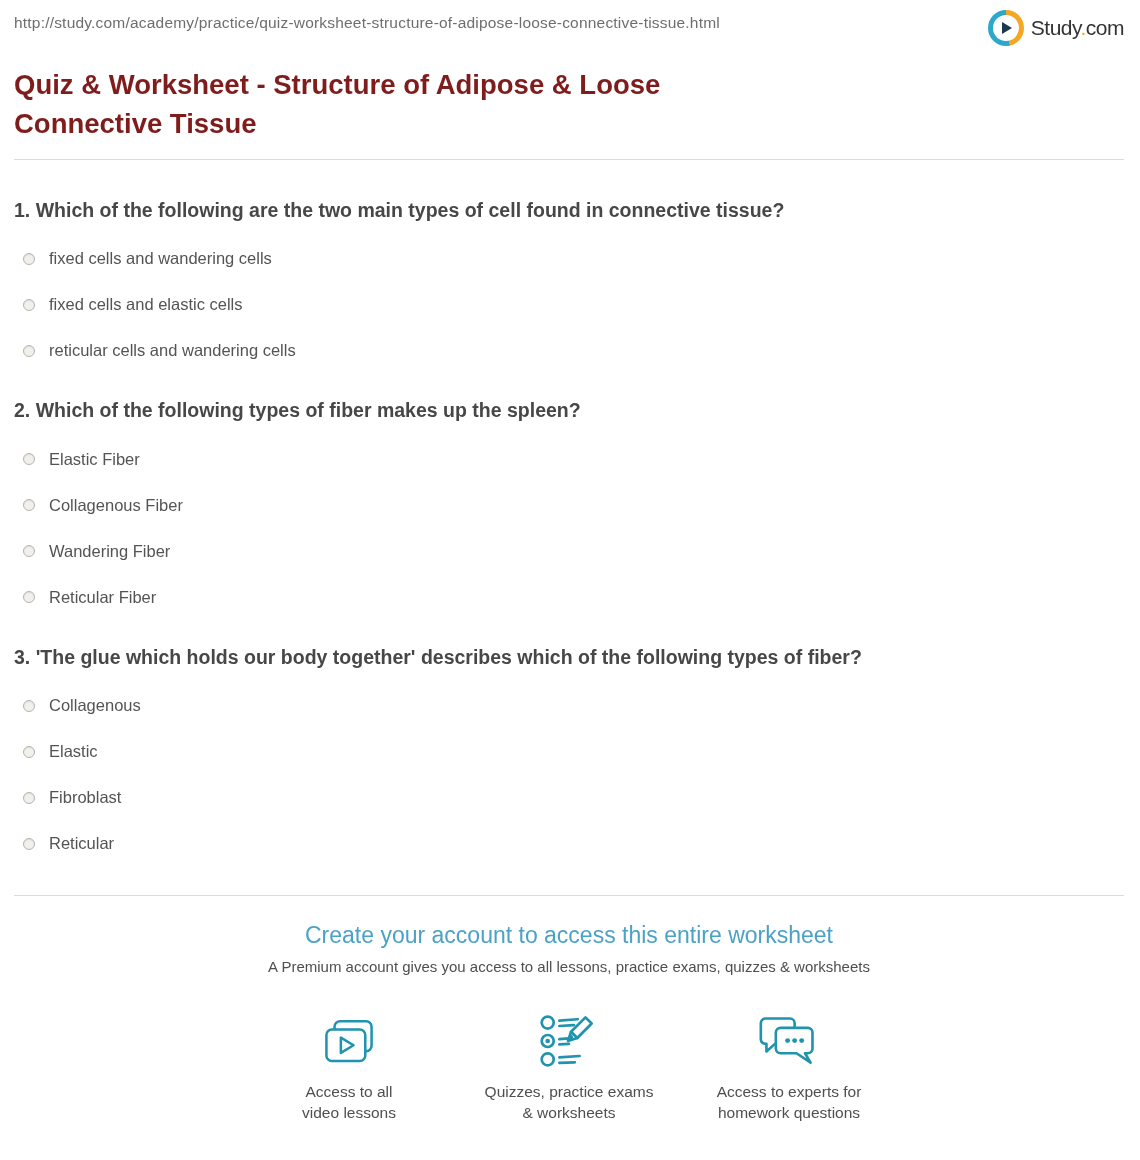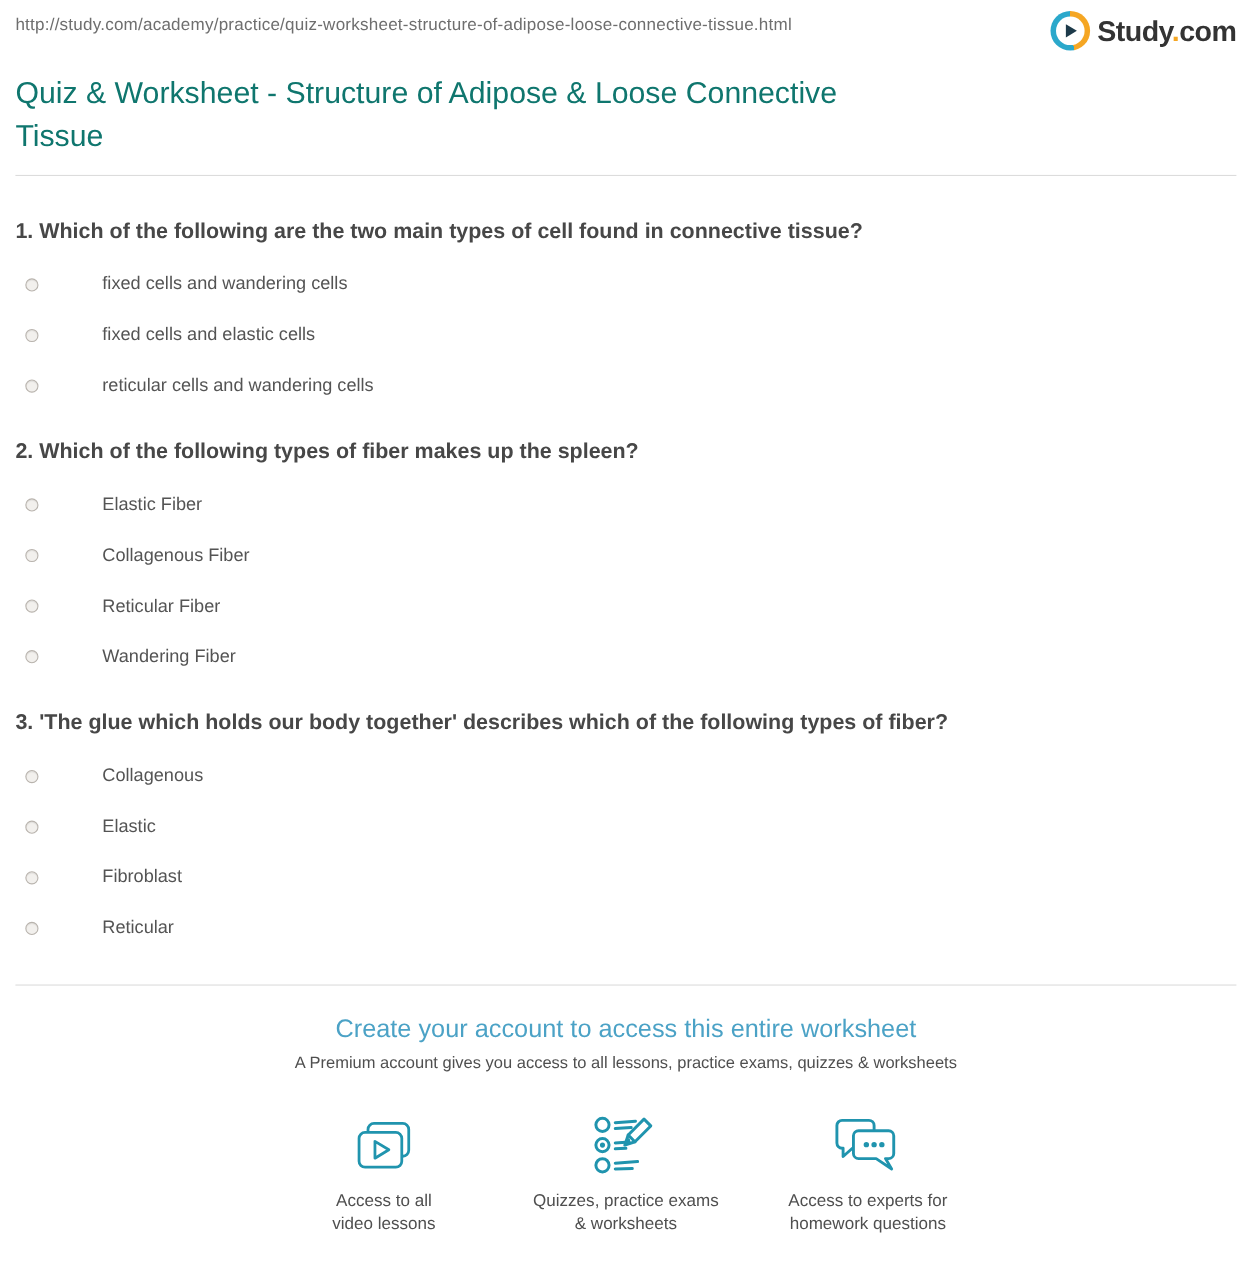--- a/index.html
+++ b/index.html
@@ -25,38 +25,38 @@
   .logo-icon-inner {
     width: 26px; height: 26px; border-radius: 50%; background: #ffffff;
     display: flex; align-items: center; justify-content: center;
   }
   .logo-play {
     width: 0; height: 0; margin-left: 3px;
     border-left: 10px solid #1d3a4a;
     border-top: 6px solid transparent;
     border-bottom: 6px solid transparent;
   }
-  .logo-text { font-size: 26px; font-weight: 700; color: #333333; letter-spacing: -0.5px; }
+  .logo-text { font-size: 21px; font-weight: 400; color: #333333; letter-spacing: -0.5px; }
   .logo-dot { color: #f5a623; }
 
   
   .page-title {
     margin-top: 20px;
     font-size: 27.5px;
-    font-weight: 400;
-    color: #0f766e;
+    font-weight: 700;
+    color: #7f1d1d;
     line-height: 1.4;
     max-width: 780px;
   }
   .divider { border: none; border-top: 1px solid #dcdcdc; margin-top: 16px; }
 
   
   .question { margin-top: 38px; }
   .question-heading { font-size: 19.5px; font-weight: 700; color: #474747; line-height: 1.25; }
-  .option { display: flex; align-items: center; margin-top: 27px; cursor: pointer; gap: 44px; }
+  .option { display: flex; align-items: center; margin-top: 27px; cursor: pointer; }
   .radio {
     width: 12px; height: 12px; flex: 0 0 12px;
     border-radius: 50%;
     border: 1px solid #b8b3ad;
     background: #f2f0ed;
     box-shadow: inset 0 1px 1px rgba(0,0,0,0.08);
     margin-left: 9px;
   }
   .option-label { font-size: 16.5px; color: #545454; margin-left: 14px; }
 
@@ -119,25 +119,25 @@
     <div class="option">
       <span class="radio"></span>
       <span class="option-label">Elastic Fiber</span>
     </div>
     <div class="option">
       <span class="radio"></span>
       <span class="option-label">Collagenous Fiber</span>
     </div>
     <div class="option">
       <span class="radio"></span>
+      <span class="option-label">Wandering Fiber</span>
+    </div>
+    <div class="option">
+      <span class="radio"></span>
       <span class="option-label">Reticular Fiber</span>
-    </div>
-    <div class="option">
-      <span class="radio"></span>
-      <span class="option-label">Wandering Fiber</span>
     </div>
   </div>
 
   <div class="question">
     <div class="question-heading">
       <span>3.</span>
       <span>'The glue which holds our body together' describes which of the following types of fiber?</span>
     </div>
     <div class="option">
       <span class="radio"></span>

